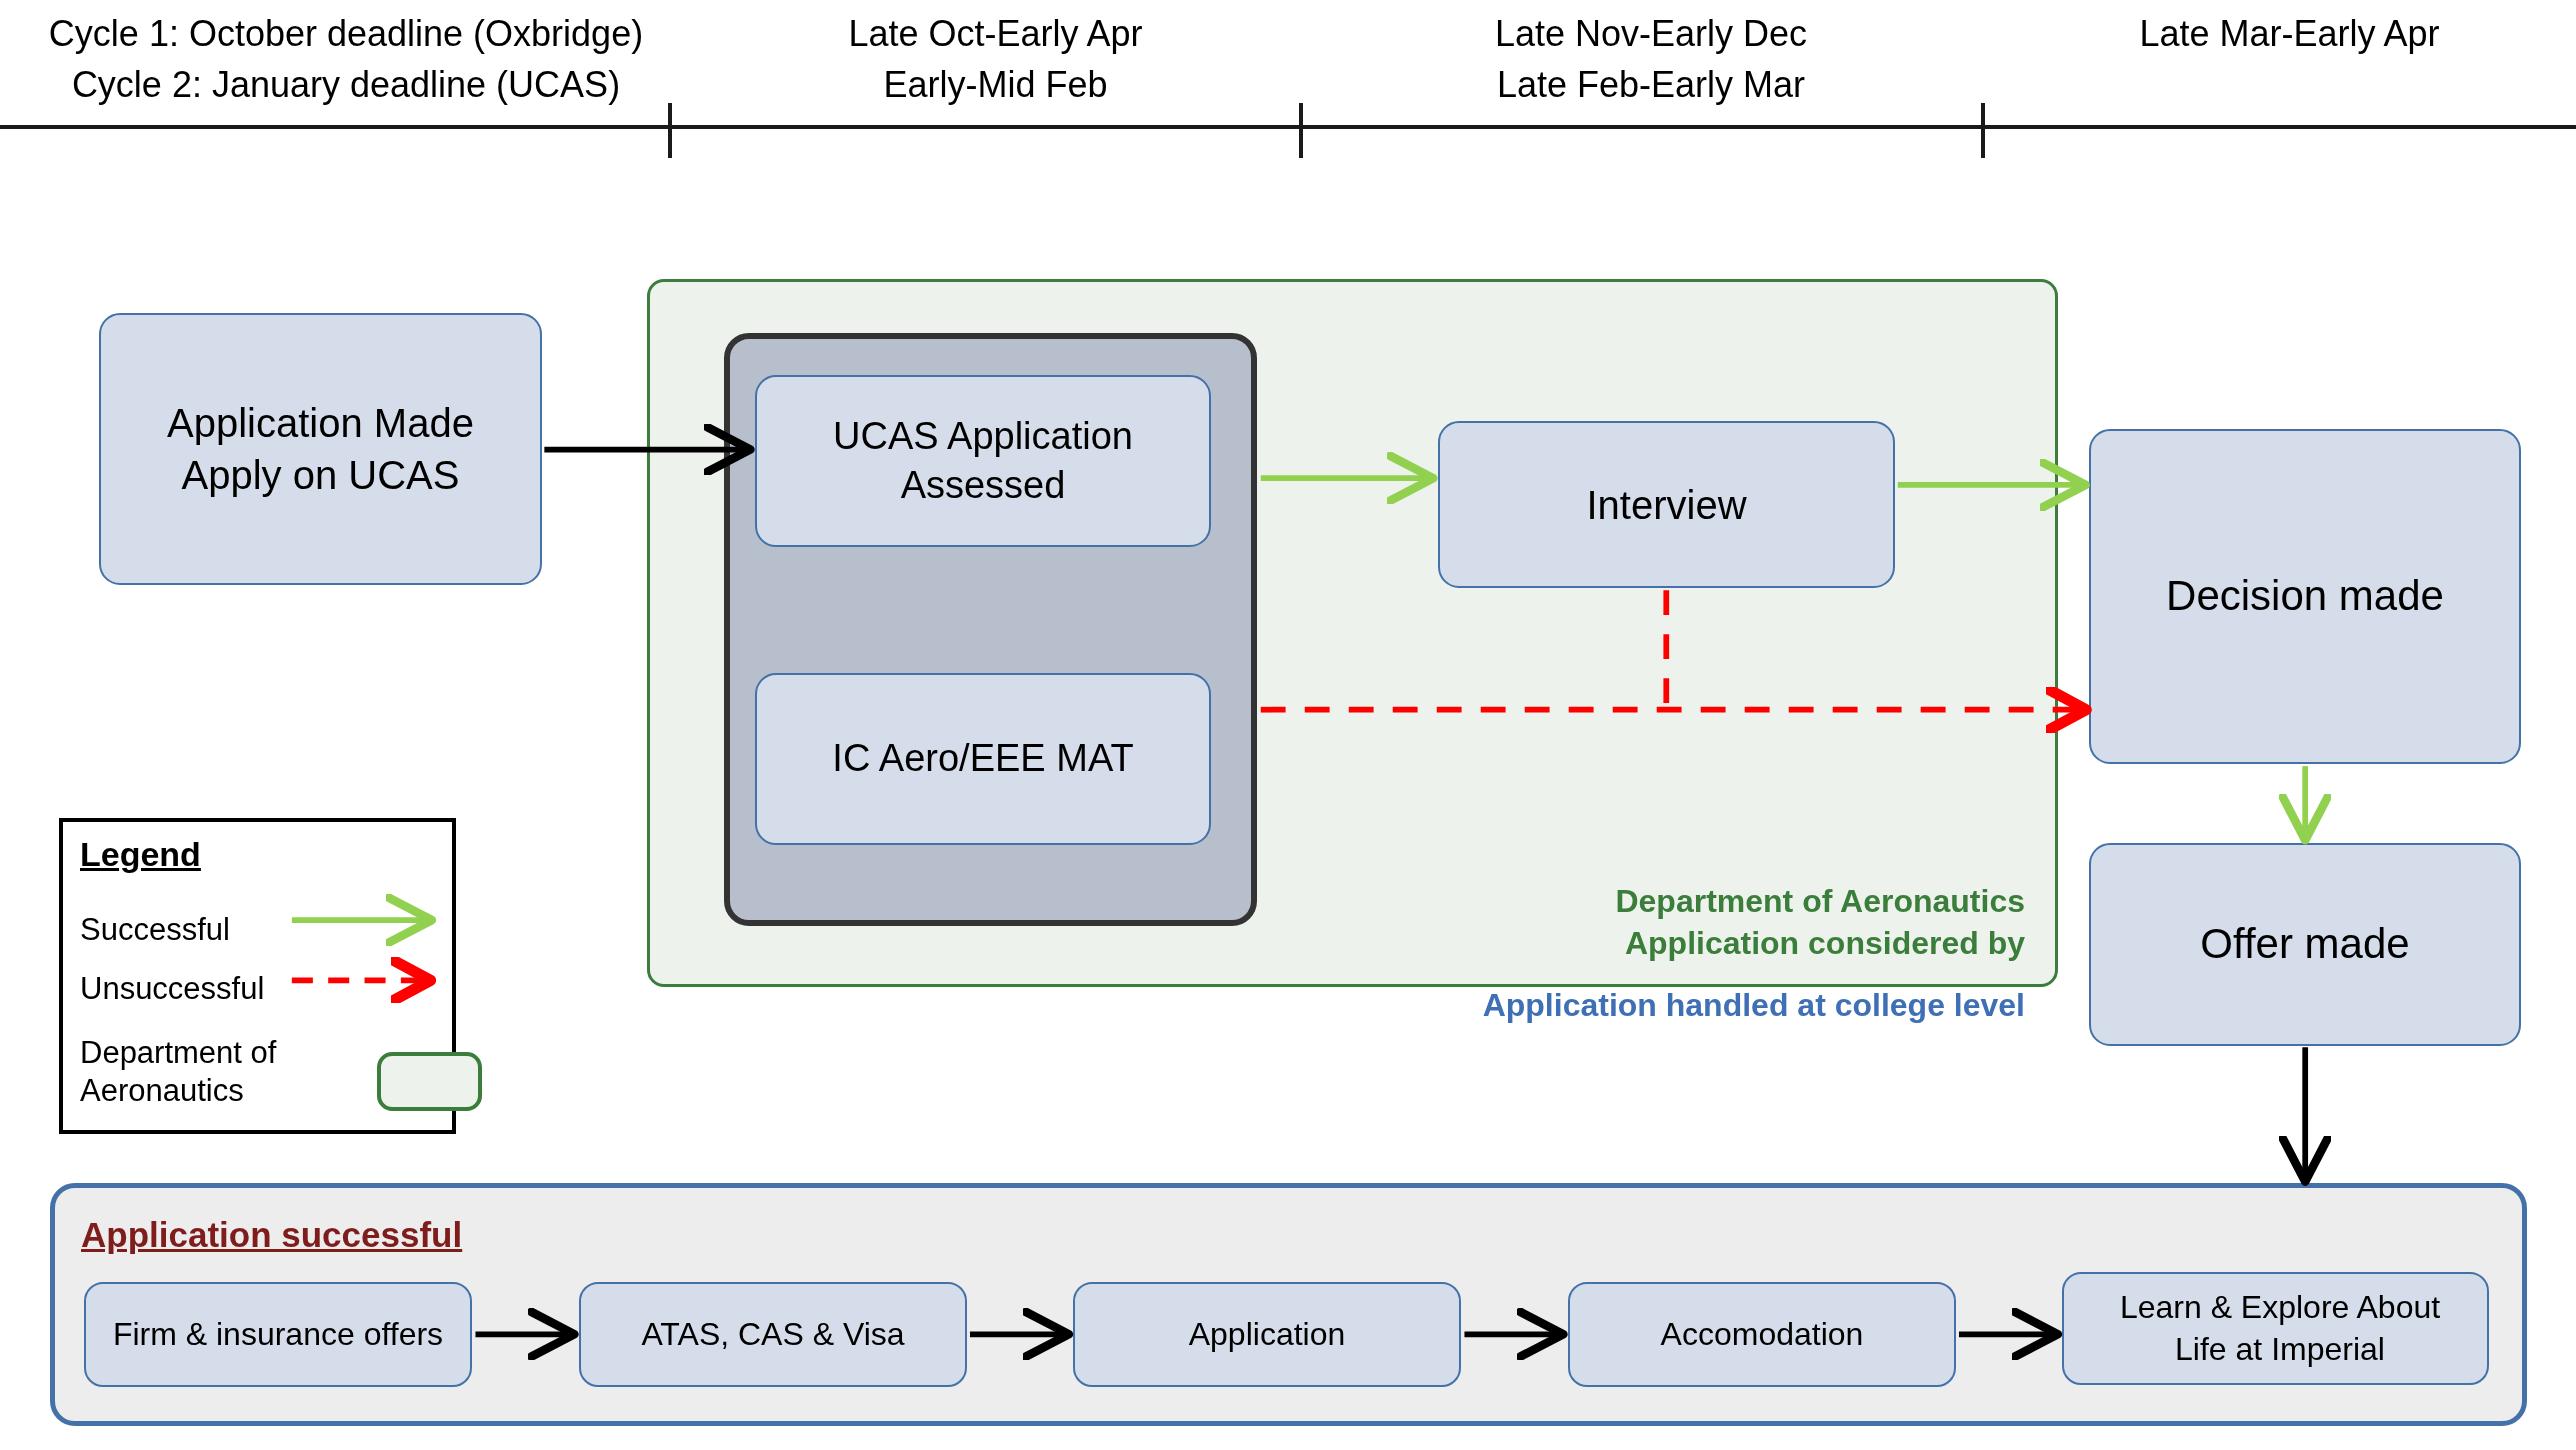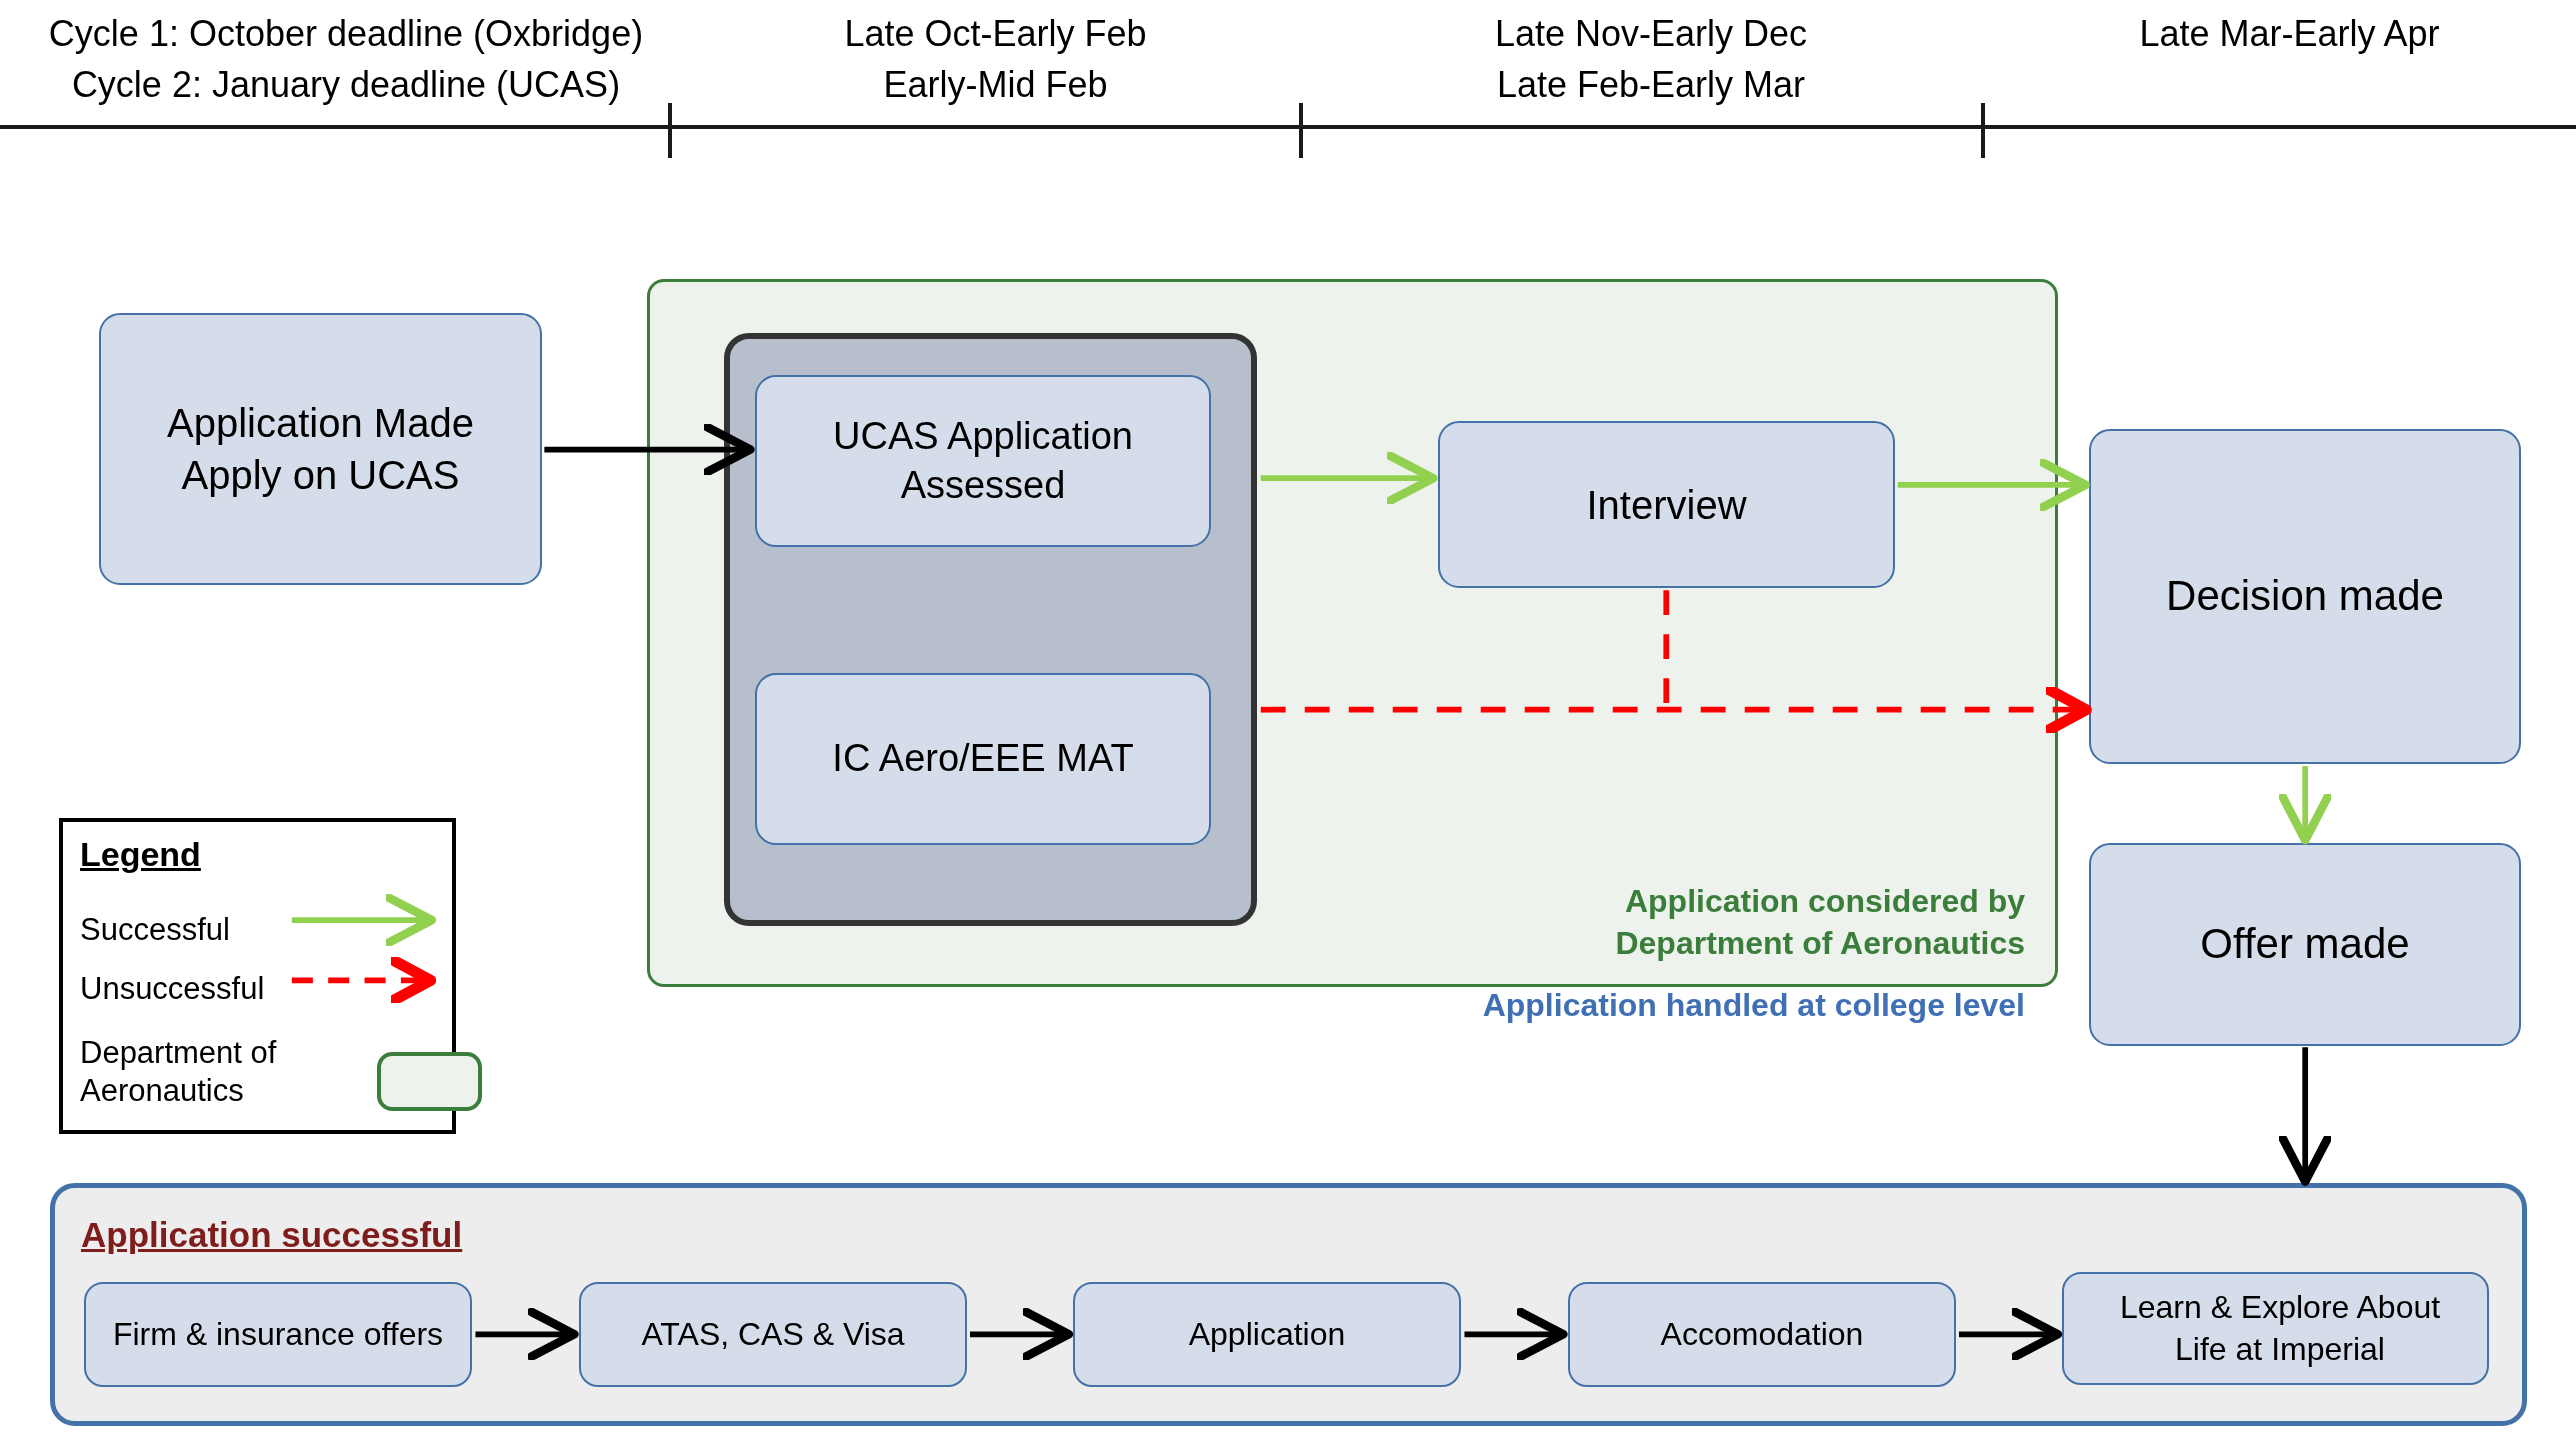--- a/index.html
+++ b/index.html
@@ -162,37 +162,37 @@
     <div class="tl-line"></div>
     <div class="tl-tick" style="left:668px;"></div>
     <div class="tl-tick" style="left:1299px;"></div>
     <div class="tl-tick" style="left:1981px;"></div>
 
     <div class="tl-label" style="left:0px; width:670px;">
       <div>Cycle 1: October deadline (Oxbridge)</div>
       <div>Cycle 2: January deadline (UCAS)</div>
     </div>
     <div class="tl-label" style="left:670px; width:629px;">
-      <div>Late Oct-Early Feb</div>
+      <div>Late Oct-Early Apr</div>
       <div>Early-Mid Feb</div>
     </div>
     <div class="tl-label" style="left:1299px; width:682px;">
       <div>Late Nov-Early Dec</div>
       <div>Late Feb-Early Mar</div>
     </div>
     <div class="tl-label" style="left:1981px; width:595px;">
       <div>Late Mar-Early Apr</div>
     </div>
   </div>
 
   <div class="dept-container" style="left:647px; top:279px; width:1411px; height:708px;"></div>
 
   <div class="dept-note" style="left:1559px; top:880px; width:466px;">
+    <div>Department of Aeronautics</div>
     <div>Application considered by</div>
-    <div>Department of Aeronautics</div>
   </div>
 
   <div class="college-note" style="left:1454px; top:985px; width:571px;">Application handled at college level</div>
 
   <div class="grey-group" style="left:724px; top:333px; width:533px; height:593px;"></div>
 
   <div class="node" style="left:99px; top:313px; width:443px; height:272px; font-size:40px;">
     <span class="lbl">
       <span>Application Made</span><br>
       <span>Apply on UCAS</span>

